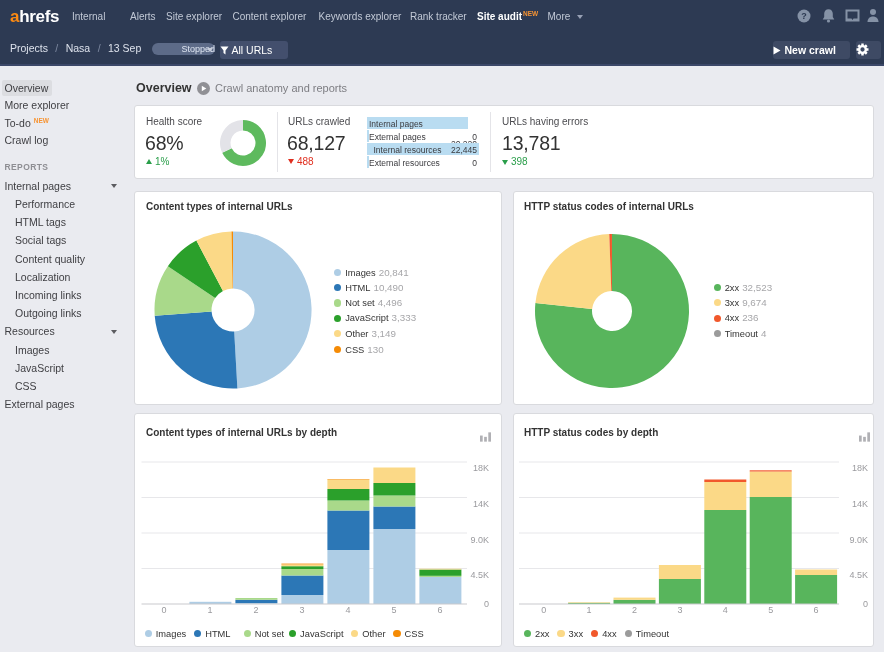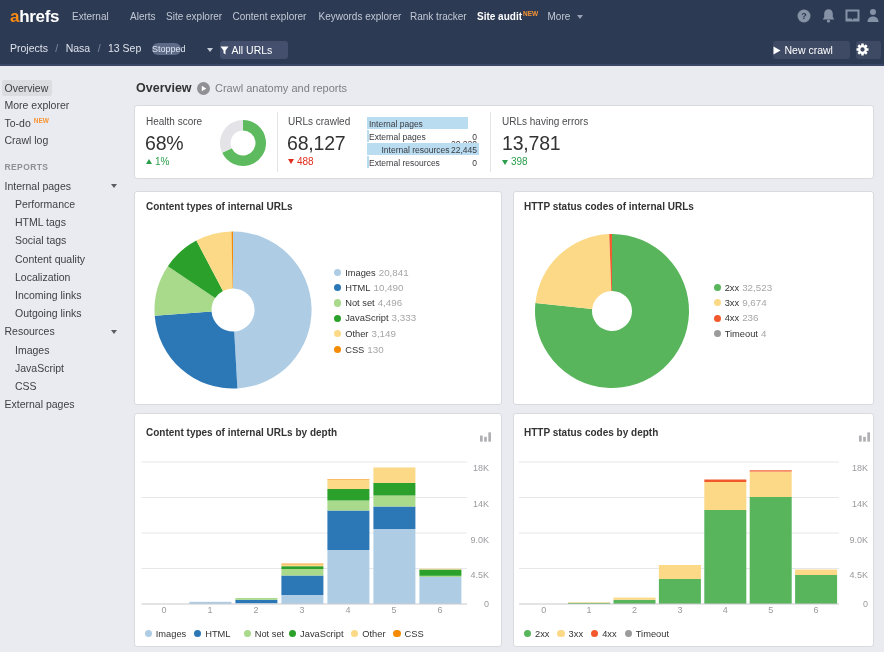--- a/index.html
+++ b/index.html
@@ -9,21 +9,21 @@
 .topbar{position:absolute;left:0;top:0;width:884px;height:33px;background:#2d3a53;}
 .subbar{position:absolute;left:0;top:33px;width:884px;height:33px;background:#2d3a53;border-bottom:2px solid #3b4768;}
 .logo{position:absolute;left:10px;top:7px;font-size:17px;font-weight:bold;color:#fff;letter-spacing:-0.3px;}
 .logo .a{color:#fd8a12;}
 .nav{position:absolute;top:0;height:33px;line-height:33px;font-size:10px;color:#c2c9d6;white-space:nowrap;}
 .nav.active{color:#fff;}
 .sup{font-size:6.5px;color:#f79433;font-weight:bold;margin-left:1px;position:relative;top:-4px;}
 .caret{display:inline-block;width:0;height:0;border-left:3.5px solid transparent;border-right:3.5px solid transparent;border-top:4px solid #97a0b4;vertical-align:middle;margin-left:4px;}
 .crumb{position:absolute;left:10px;top:33px;height:31px;line-height:31px;font-size:10.5px;color:#dde2ec;}
 .crumb .sep{color:#7e89a1;padding:0 4.5px;}
-.pill{position:absolute;left:152px;top:42.5px;width:29px;height:12.5px;border-radius:7px;background:#5d6b88;color:#dde4f0;font-size:9px;text-align:right;line-height:12.5px;}
+.pill{position:absolute;left:152px;top:42.5px;width:63px;height:12.5px;border-radius:7px;background:#5d6b88;color:#dde4f0;font-size:9px;text-align:right;line-height:12.5px;}
 .btn{position:absolute;border-radius:3px;color:#fff;font-size:10.5px;line-height:18px;height:18px;text-align:left;}
 .sideitem{position:absolute;font-size:10.5px;color:#3e3e42;white-space:nowrap;}
 .sideitem.sub{left:15px;}
 .sideitem.top{left:4.5px;}
 .card{position:absolute;background:#fff;border:1px solid #d9dade;border-radius:3px;}
 .lbl{position:absolute;font-size:10px;color:#4b4b4f;white-space:nowrap;}
 .big{position:absolute;font-size:19.5px;color:#333;letter-spacing:-0.2px;white-space:nowrap;}
 .delta{position:absolute;font-size:10px;white-space:nowrap;}
 .up{color:#2a9e4a;}
 .dn{color:#e02f1f;}
@@ -36,21 +36,21 @@
 .legrow .v{color:#a6a6a9;margin-left:3px;font-weight:normal;font-size:9.8px;}
 .dot{display:inline-block;width:7.2px;height:7.2px;border-radius:50%;margin-right:4px;vertical-align:-0.5px;}
 .tick{position:absolute;font-size:9px;color:#9a9a9e;white-space:nowrap;}
 </style>
 </head>
 <body>
 
 <div class="topbar"></div>
 <div class="subbar"></div>
 <div class="logo"><span class="a">a</span>hrefs</div>
-<div class="nav" style="left:72px;">External</div>
+<div class="nav" style="left:72px;">Internal</div>
 <div class="nav" style="left:130px;">Alerts</div>
 <div class="nav" style="left:166px;">Site explorer</div>
 <div class="nav" style="left:232.5px;">Content explorer</div>
 <div class="nav" style="left:318.5px;">Keywords explorer</div>
 <div class="nav" style="left:410px;">Rank tracker</div>
 <div class="nav active" style="left:477px;font-weight:bold;">Site audit<span class="sup">NEW</span></div>
 <div class="nav" style="left:547.5px;">More <span class="caret"></span></div>
 
 <svg class="abs" style="left:797px;top:9px;" width="14" height="14" viewBox="0 0 14 14">
     <circle cx="7" cy="7" r="6.5" fill="#8592a6"></circle>
@@ -68,21 +68,21 @@
     <path d="M1.5 14c0-3.3 2.4-5.5 5.5-5.5s5.5 2.2 5.5 5.5z" fill="#8592a6"></path>
   </svg>
 
 <div class="crumb">Projects <span class="sep">/</span> Nasa <span class="sep">/</span> 13 Sep</div>
 <div class="pill">Stopped</div>
 <span class="caret" style="position:absolute;left:203px;top:48px;border-top-color:#c6cdda;"></span>
 <div class="btn" style="left:219.5px;top:40.5px;width:68px;background:#434f6d;">
 <svg width="9" height="9" viewBox="0 0 9 9" style="vertical-align:-1px;margin-right:3px;">
       <path d="M0.5 0.5h8L5.5 4.5v4L3.5 7V4.5z" fill="#fff"></path>
     </svg>All URLs</div>
-<div class="btn" style="left:772.5px;top:40.5px;width:77px;background:#3e4a64;">
+<div class="btn" style="left:772.5px;top:40.5px;width:77px;background:#3e4a64;font-weight:bold;">
 <svg width="8" height="9" viewBox="0 0 8 9" style="vertical-align:-1px;margin-right:4px;">
       <path d="M0.5 0.5L7.5 4.5L0.5 8.5z" fill="#fff"></path>
     </svg>New crawl</div>
 <div class="btn" style="left:855.5px;top:40.5px;width:25px;background:#3e4a64;">
 <svg width="13" height="13" viewBox="0 0 14 14" style="vertical-align:-2.5px;">
       <path fill="#fff" fill-rule="evenodd" d="M5.66 0.54L8.34 0.54L8.31 2.28L9.41 2.74L10.62 1.48L12.52 3.38L11.26 4.59L11.72 5.69L13.46 5.66L13.46 8.34L11.72 8.31L11.26 9.41L12.52 10.62L10.62 12.52L9.41 11.26L8.31 11.72L8.34 13.46L5.66 13.46L5.69 11.72L4.59 11.26L3.38 12.52L1.48 10.62L2.74 9.41L2.28 8.31L0.54 8.34L0.54 5.66L2.28 5.69L2.74 4.59L1.48 3.38L3.38 1.48L4.59 2.74L5.69 2.28ZM9.3 7A2.3 2.3 0 1 0 4.7 7A2.3 2.3 0 1 0 9.3 7Z"></path>
     </svg></div>
 
 <div class="abs" style="left:1.5px;top:80px;width:50px;height:16px;background:#dcdde1;border-radius:2px;"></div>
 <div class="sideitem top" style="top:81.5px;">Overview</div>
@@ -132,21 +132,21 @@
       <span style="position:absolute;left:2.5px;top:2px;">Internal pages</span>
       <span style="position:absolute;right:2px;top:2px;margin-top:20px;">20,220</span>
     </div>
 <div style="position:relative;height:13px;">
       <span style="position:absolute;left:0;top:0.5px;width:2px;height:12px;background:#b9dcf1;"></span>
       <span style="position:absolute;left:2.5px;top:2px;">External pages</span>
       <span style="position:absolute;right:2px;top:2px;">0</span>
     </div>
 <div style="position:relative;height:13px;">
       <span style="position:absolute;left:0;top:0.5px;width:112.5px;height:12px;background:#b9dcf1;"></span>
-      <span style="position:absolute;left:15px;top:2px;">Internal resources</span>
+      <span style="position:absolute;left:7px;top:2px;">Internal resources</span>
       <span style="position:absolute;right:2px;top:2px;">22,445</span>
     </div>
 <div style="position:relative;height:13px;">
       <span style="position:absolute;left:0;top:0.5px;width:2px;height:12px;background:#b9dcf1;"></span>
       <span style="position:absolute;left:2.5px;top:2px;">External resources</span>
       <span style="position:absolute;right:2px;top:2px;">0</span>
     </div>
 </div>
 <div class="vdiv" style="left:490px;top:112px;height:60px;"></div>
 <div class="lbl" style="left:502px;top:116px;">URLs having errors</div>

